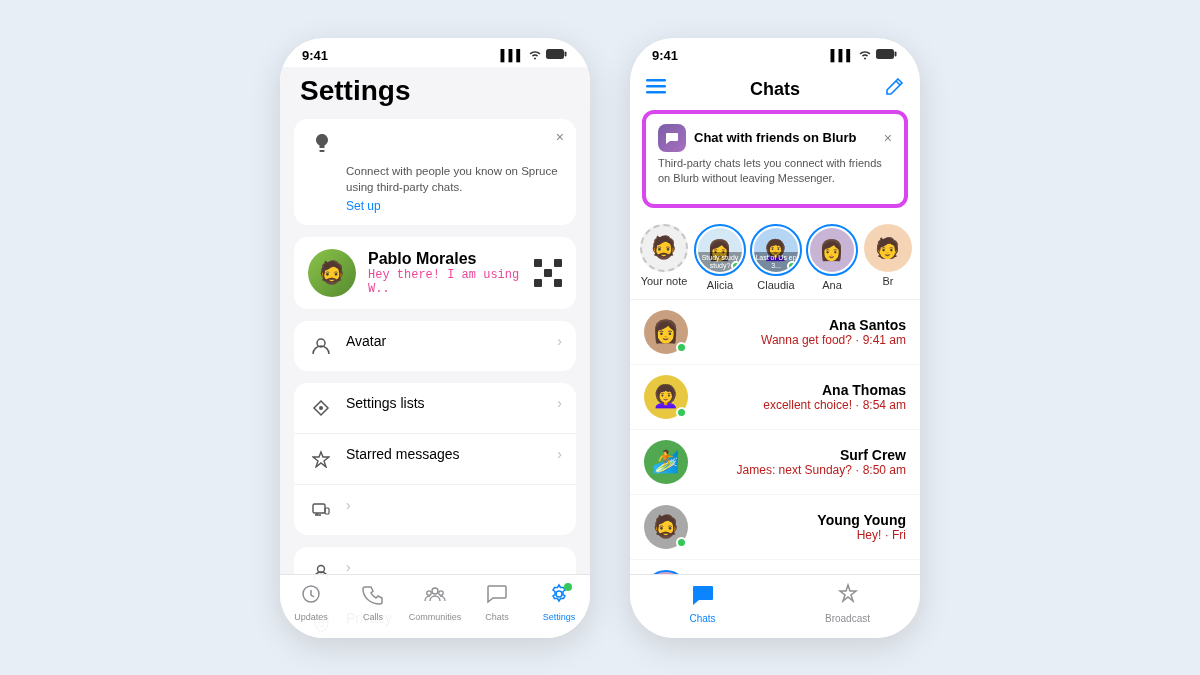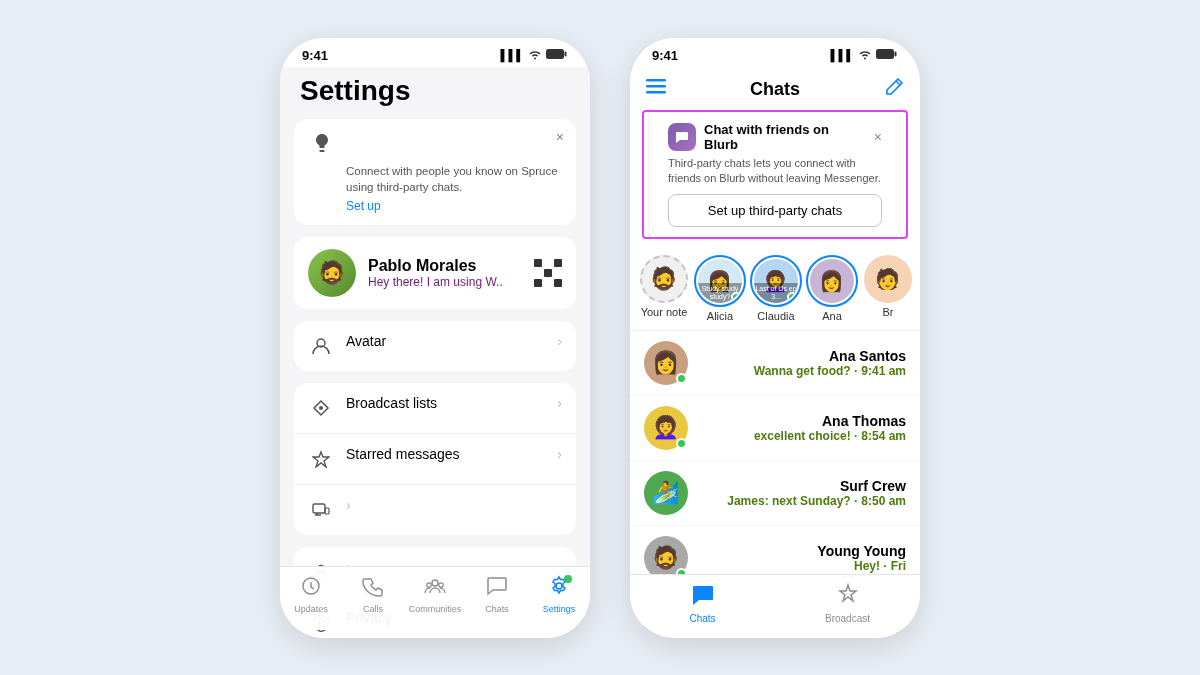--- a/index.html
+++ b/index.html
@@ -101,21 +101,21 @@
       overflow: hidden;
       background: #b5d5a0;
       flex-shrink: 0;
       display: flex;
       align-items: center;
       justify-content: center;
       font-size: 20px;
     }
     .profile-info { flex: 1; }
     .profile-name { font-size: 16px; font-weight: 600; }
-    .profile-status { font-size: 12px; color: #701a75; }
+    .profile-status { font-size: 12px; color: #ec4899; font-family: Liberation Mono, monospace; }
     .profile-qr {
       width: 28px;
       height: 28px;
       display: grid;
       grid-template-columns: repeat(3,1fr);
       gap: 2px;
     }
     .qr-block { background: #333; border-radius: 1px; }
 
     
@@ -142,21 +142,21 @@
       font-size: 16px;
       margin-right: 12px;
       color: #444;
     }
     .menu-item-label { flex: 1; font-size: 14px; }
     .menu-item-chevron { color: #c0c0c0; font-size: 14px; }
 
     
     .tab-bar {
       position: absolute;
-      bottom: 8px;
+      bottom: 0;
       left: 0;
       right: 0;
       background: rgba(255,255,255,0.95);
       border-top: 1px solid #e5e5e5;
       display: flex;
       padding: 8px 0 16px;
       align-items: center;
     }
     .tab-item {
       flex: 1;
@@ -185,23 +185,23 @@
       align-items: center;
       justify-content: space-between;
       padding: 10px 16px 8px;
     }
     .chats-header-title { font-size: 18px; font-weight: 700; flex: 1; text-align: center; }
     .header-icon { font-size: 18px; color: #0a84ff; cursor: pointer; }
 
     
     .third-party-banner {
       margin: 0 12px 8px;
-      border: 2px solid #d946ef;
-      border-radius: 4px;
-      padding: 10px 24px;
+      border: 4px solid #d946ef;
+      border-radius: 12px;
+      padding: 10px 12px;
     }
     .banner-header {
       display: flex;
       align-items: center;
       gap: 8px;
       margin-bottom: 4px;
     }
     .banner-icon-wrap {
       width: 28px;
       height: 28px;
@@ -292,21 +292,21 @@
       height: 11px;
       background: #34c759;
       border-radius: 50%;
       border: 2px solid #fff;
       position: absolute;
       bottom: 1px;
       right: 1px;
     }
     .chat-info { flex: 1; min-width: 0; text-align: right; }
     .chat-name { font-size: 14px; font-weight: 600; }
-    .chat-preview { font-size: 12px; color: #4d7c0f; white-space: nowrap; overflow: hidden; text-overflow: ellipsis; font-weight: bold; }
+    .chat-preview { font-size: 12px; color: #b91c1c; white-space: nowrap; overflow: hidden; text-overflow: ellipsis; }
 
     
     .chats-tab-bar {
       position: absolute;
       bottom: 0;
       left: 0;
       right: 0;
       background: #fff;
       border-top: 1px solid #e5e5e5;
       display: flex;
@@ -409,21 +409,21 @@
     </div>
 
     <div class="menu-section">
       <div class="menu-item">
         <div class="menu-item-icon">
           <svg width="18" height="18" viewBox="0 0 18 18">
               <path d="M9 2 L2 9 L9 16 L16 9 Z" fill="none" stroke="#555" stroke-width="1.5"></path>
               <circle cx="9" cy="9" r="2" fill="#555"></circle>
             </svg>
         </div>
-        <span class="menu-item-label">Broadcast lists</span>
+        <span class="menu-item-label">Settings lists</span>
         <span class="menu-item-chevron">›</span>
       </div>
       <div class="menu-item">
         <div class="menu-item-icon">
           <svg width="18" height="18" viewBox="0 0 18 18">
               <polygon points="9,2 11,7 17,7 12,11 14,17 9,13 4,17 6,11 1,7 7,7" fill="none" stroke="#555" stroke-width="1.4"></polygon>
             </svg>
         </div>
         <span class="menu-item-label">Starred messages</span>
         <span class="menu-item-chevron">›</span>
@@ -557,21 +557,20 @@
     <div class="banner-header">
       <div class="banner-icon-wrap">
         <svg width="14" height="14" viewBox="0 0 14 14">
             <path d="M2 2h10a1 1 0 0 1 1 1v6a1 1 0 0 1-1 1H5l-4 3V3a1 1 0 0 1 1-1z" fill="#fff"></path>
           </svg>
       </div>
       <span class="banner-title">Chat with friends on Blurb</span>
       <span class="banner-close">×</span>
     </div>
     <div class="banner-desc">Third-party chats lets you connect with friends on Blurb without leaving Messenger.</div>
-    <button class="banner-btn">Set up third-party chats</button>
   </div>
 
   <div class="stories-row">
 
     <div class="story-item">
       <div style="width:48px;height:48px;border-radius:50%;border:2px dashed #c5c5c5;display:flex;align-items:center;justify-content:center;background:#f0f0f0;font-size:22px;">🧔</div>
       <span class="story-label">Your note</span>
     </div>
 
     <div class="story-item">

